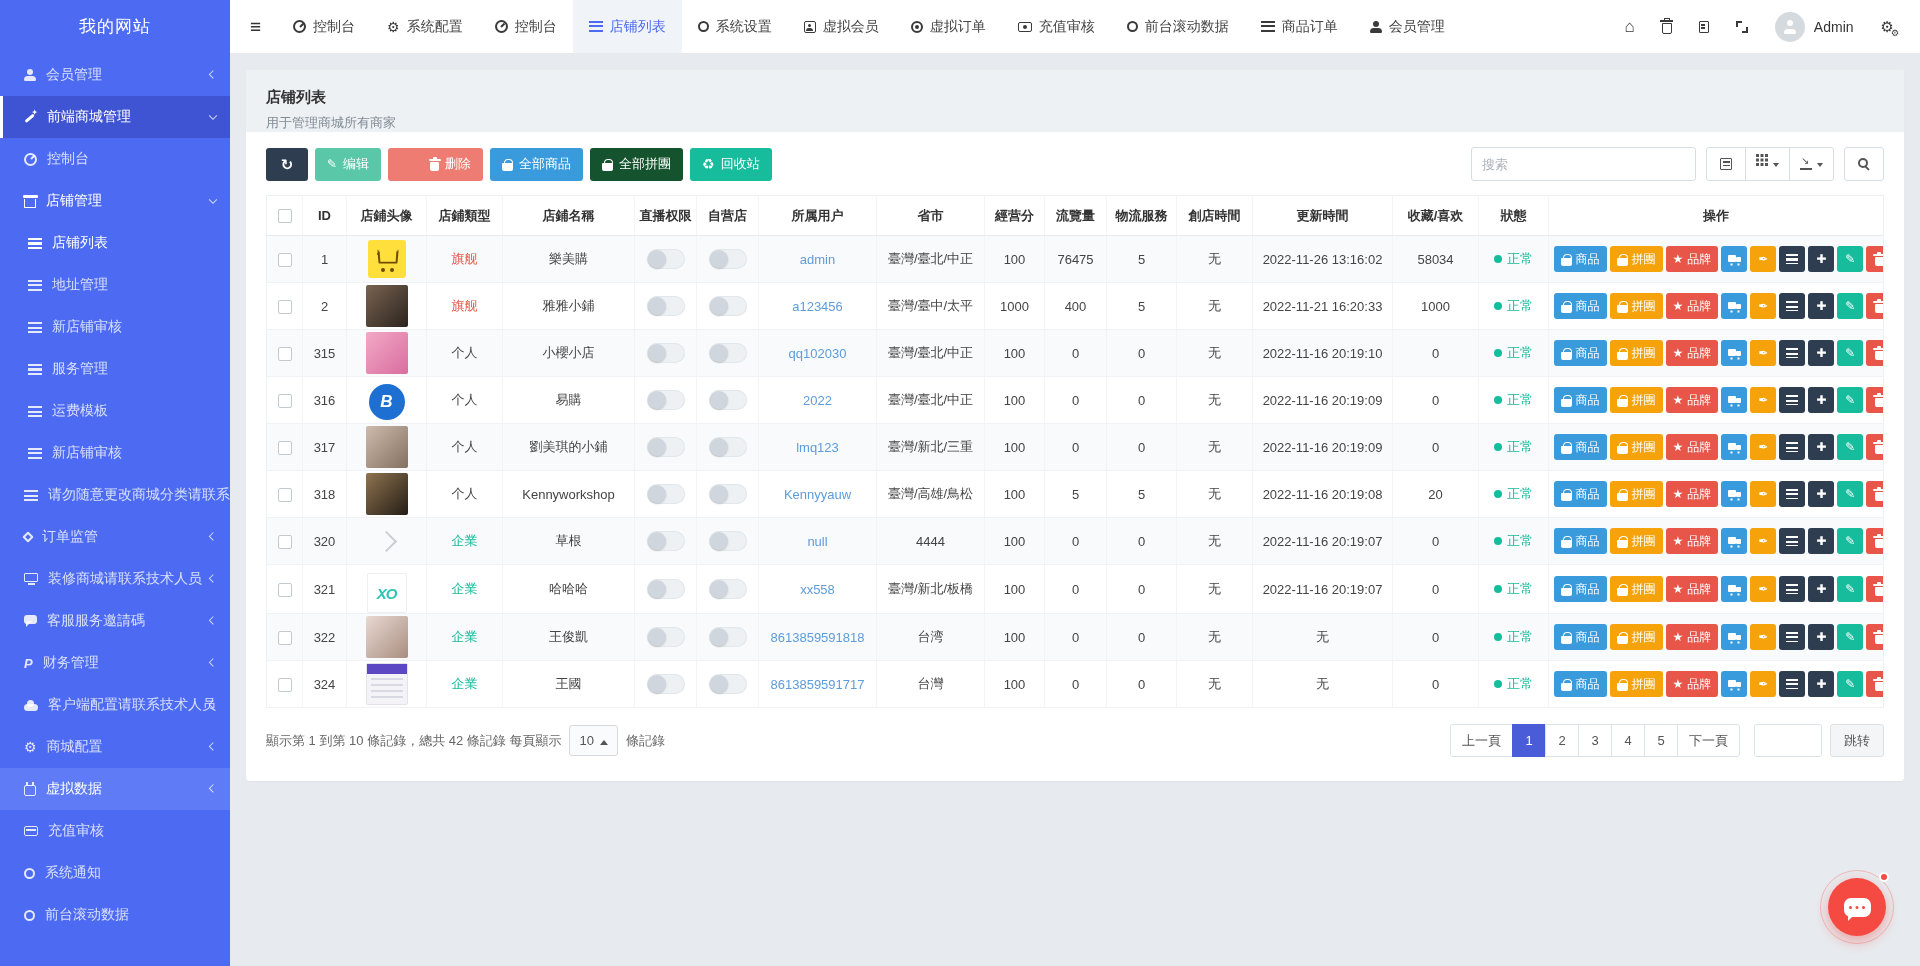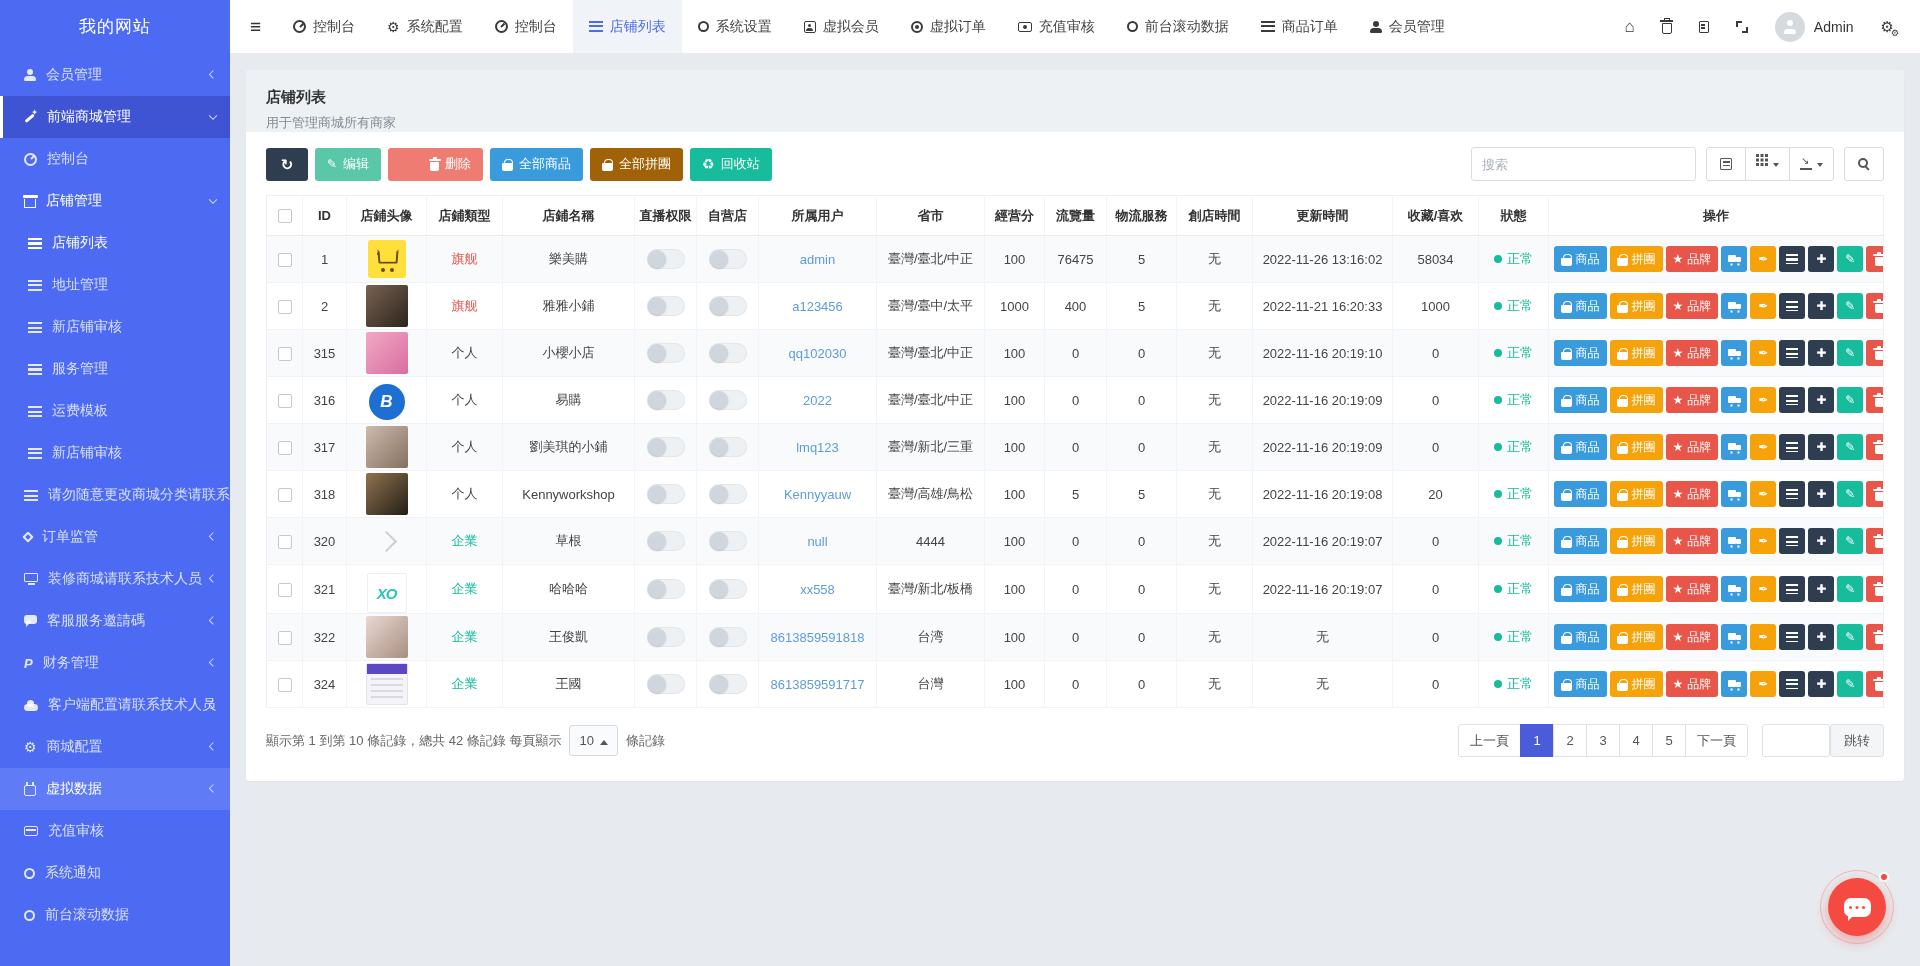--- a/index.html
+++ b/index.html
@@ -163,21 +163,21 @@
   .pager { display: flex; justify-content: space-between; align-items: center; margin-top: 16px; font-size: 13px; color: #666; }
   .pager-info { display: flex; align-items: center; }
   .pp { display: inline-flex; align-items: center; border: 1px solid #d5dae0; background: #fafbfc; border-radius: 3px; padding: 7px 9px; margin: 0 8px; color: #555; cursor: pointer; }
   .pager-right { display: flex; align-items: center; }
   .pages { display: inline-flex; }
   .page { min-width: 34px; height: 33px; display: inline-flex; align-items: center; justify-content: center; padding: 0 11px; border: 1px solid #dde2e7; background: #fff; color: #555; margin-left: -1px; cursor: pointer; }
   .page:first-child { border-radius: 3px 0 0 3px; margin-left: 0; }
   .page:last-child { border-radius: 0 3px 3px 0; }
   .page.active { background: #4a5cd8; border-color: #4a5cd8; color: #fff; }
   .jump-input { width: 68px; height: 33px; border: 1px solid #dde2e7; border-radius: 3px; margin-left: 14px; padding: 0 8px; font-size: 13px; font-family: inherit; outline: none; }
-  .jump-btn { height: 33px; padding: 0 13px; margin-left: 0; border: 1px solid #dde2e7; background: #f3f5f7; color: #555; border-radius: 3px; font-size: 13px; cursor: pointer; font-family: inherit; }
+  .jump-btn { height: 33px; padding: 0 13px; margin-left: 8px; border: 1px solid #dde2e7; background: #f3f5f7; color: #555; border-radius: 3px; font-size: 13px; cursor: pointer; font-family: inherit; }
 
   
   .chat-fab { position: absolute; right: 26px; bottom: 22px; width: 74px; height: 74px; cursor: pointer; z-index: 20; }
   .chat-fab::before { content: ""; position: absolute; inset: 0; border-radius: 50%; border: 1px solid rgba(245,74,66,.3); }
   .chat-inner { position: absolute; inset: 8px; border-radius: 50%; background: #f54a42; box-shadow: 0 5px 14px rgba(245,74,66,.45); display: flex; align-items: center; justify-content: center; }
   .chat-bubble { width: 27px; height: 19px; background: #fff; border-radius: 7px; position: relative; }
   .chat-bubble::before { content: ""; position: absolute; left: 5px; top: 8px; width: 3px; height: 3px; border-radius: 50%; background: #f54a42; box-shadow: 6.5px 0 0 #f54a42, 13px 0 0 #f54a42; }
   .chat-bubble::after { content: ""; position: absolute; left: 4px; bottom: -4px; border: 4px solid transparent; border-top-color: #fff; border-left-color: #fff; }
   .chat-dot { position: absolute; right: 5px; top: 2px; width: 10px; height: 10px; border-radius: 50%; background: #f54a42; border: 2px solid #fff; }
 </style>
@@ -376,21 +376,21 @@
               <span>编辑</span>
             </button>
             <button class="tbtn" style="background: rgb(238, 124, 114); padding-left: 42px;">
               <span class="ic ic-trash"></span>
               <span>删除</span>
             </button>
             <button class="tbtn" style="background: rgb(58, 155, 220);">
               <span class="ic ic-bag"></span>
               <span>全部商品</span>
             </button>
-            <button class="tbtn" style="background: #a16207;">
+            <button class="tbtn" style="background: #14532d;">
               <span class="ic ic-bag"></span>
               <span>全部拼團</span>
             </button>
             <button class="tbtn" style="background: rgb(22, 188, 156);">
               <span class="ic gly g-recycle">♻</span>
               <span>回收站</span>
             </button>
           </div>
         <div class="tb-right">
           <input class="search" placeholder="搜索" style="">

